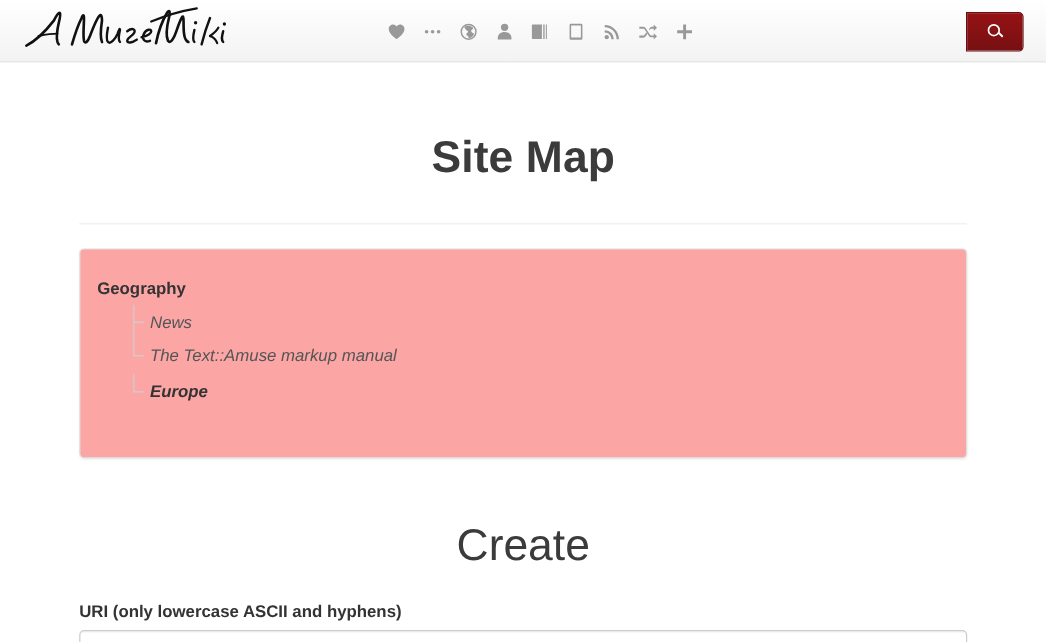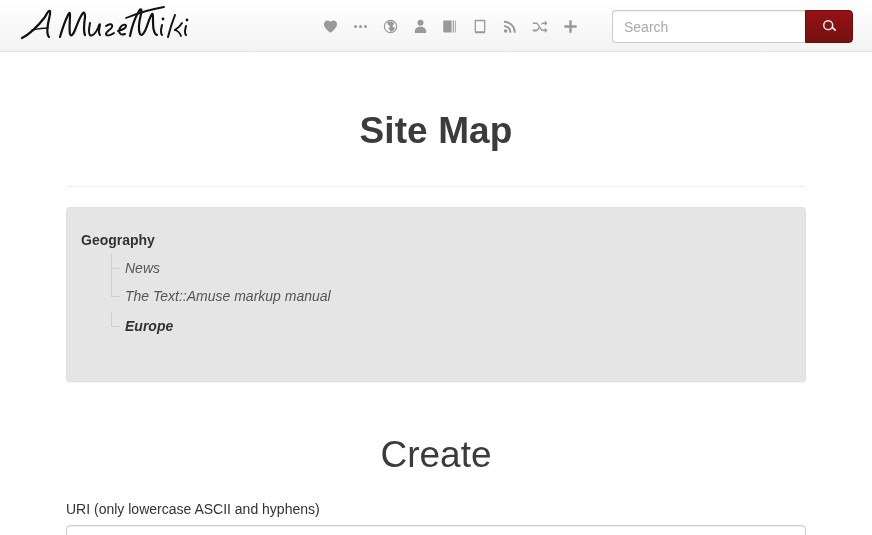--- a/index.html
+++ b/index.html
@@ -122,21 +122,21 @@
   .rule {
     border: none;
     border-top: 1px solid #eeeeee;
     margin: 34px 0 0 0;
   }
 
   .panel {
     margin-top: 20px;
     border: 1px solid #e0e0e0;
     border-radius: 4px;
-    background: #e5e5e5;
+    background: #fca5a5;
     box-shadow: 0 1px 2px rgba(0,0,0,.055);
     padding: 24px 22px 24px 14px;
     box-sizing: border-box;
     min-height: 175px;
   }
 
   .tree { list-style: none; margin: 0; padding: 0; }
   .tree-root-label {
     font-weight: bold;
     font-size: 14px;
@@ -193,21 +193,21 @@
     text-align: center;
     font-size: 37px;
     font-weight: 400;
     color: #3b3b3b;
     margin: 0;
     padding-top: 52px;
   }
   .form-group { margin-top: 25px; }
   .form-label {
     display: block;
-    font-weight: normal;
+    font-weight: bold;
     font-size: 14px;
     color: #333333;
     margin-bottom: 8px;
   }
   .form-input {
     width: 100%;
     height: 35px;
     box-sizing: border-box;
     border: 1px solid #cccccc;
     border-radius: 4px;
@@ -321,21 +321,20 @@
 
     <a class="nav-icon">
       <svg width="15" height="15" viewBox="0 0 16 16">
         <path d="M6.7 1.4 L9.3 1.4 L9.3 6.7 L14.6 6.7 L14.6 9.3 L9.3 9.3 L9.3 14.6 L6.7 14.6 L6.7 9.3 L1.4 9.3 L1.4 6.7 L6.7 6.7 Z"></path>
       </svg>
     </a>
 
   </div>
 
   <div class="search-group">
-    <input class="search-input" type="text" placeholder="Search" value="" style="">
     <button class="search-btn">
       <span>
         <svg width="15" height="15" viewBox="0 0 16 16" fill="#ffffff">
           <path d="M6.6 1.1 A5.5 5.5 0 1 0 6.6 12.1 A5.5 5.5 0 1 0 6.6 1.1 Z M6.6 2.6 A4 4 0 1 1 6.6 10.6 A4 4 0 1 1 6.6 2.6 Z"></path>
           <path d="M10.2 9.3 L11.4 8.1 L15.1 11.8 L13.9 13 Z"></path>
         </svg>
       </span>
     </button>
   </div>
 

